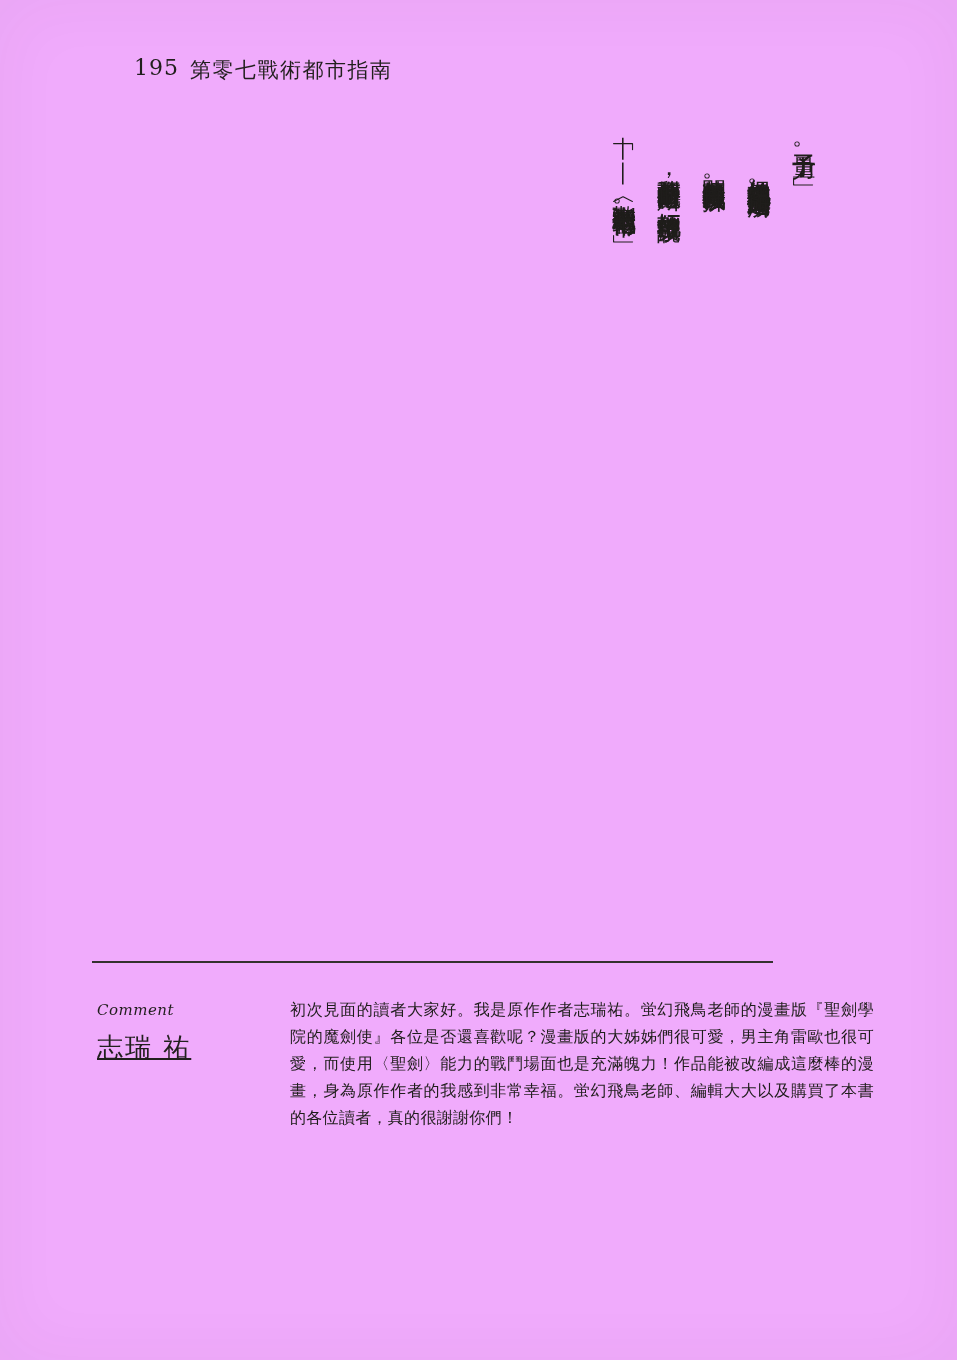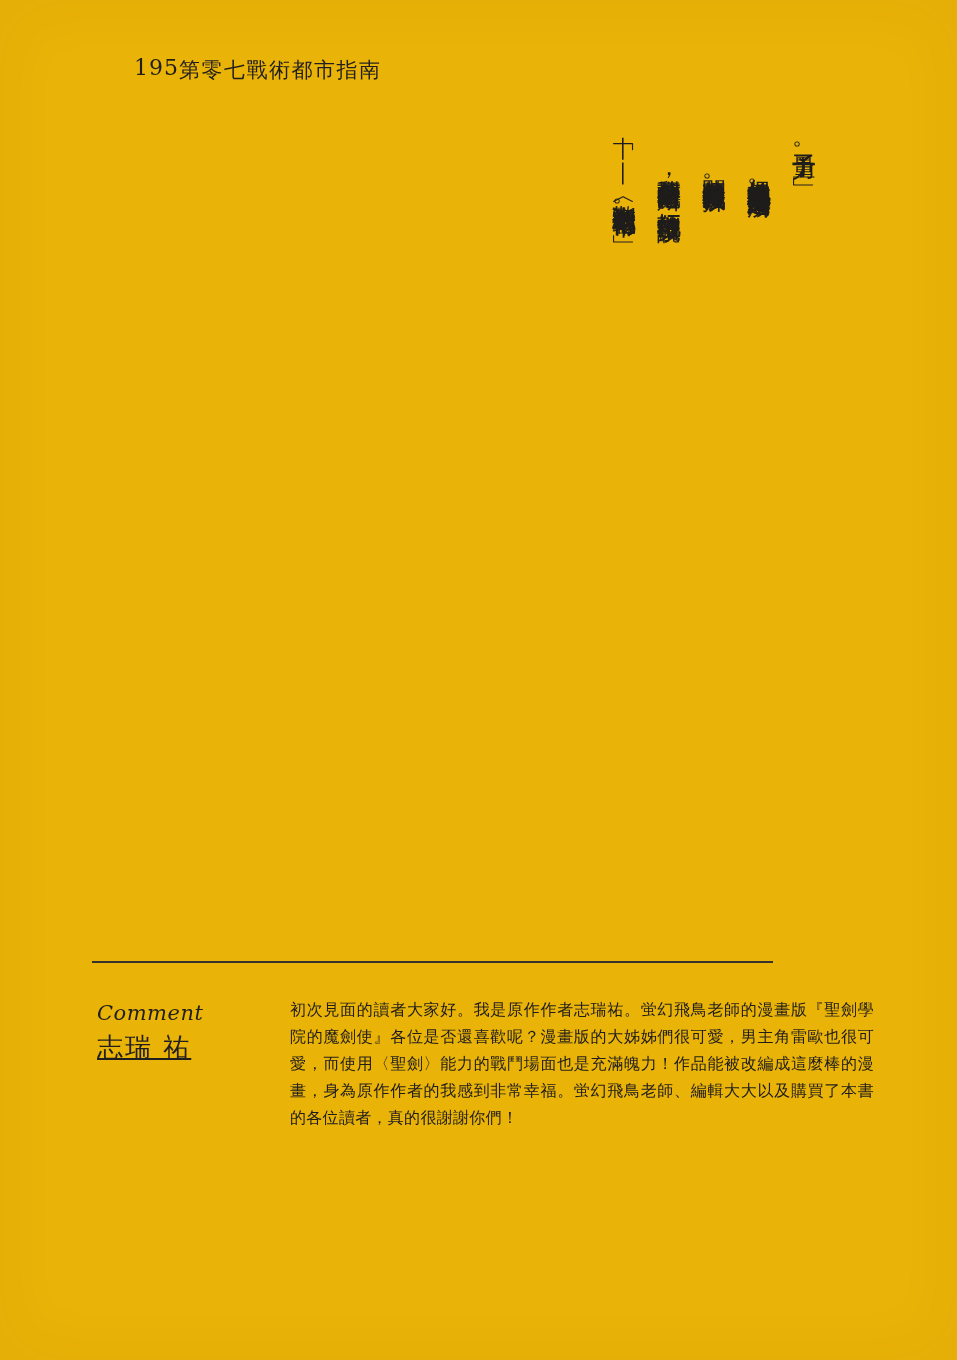--- a/index.html
+++ b/index.html
@@ -10,37 +10,37 @@
     background: #fcfcfa;
     font-family: "DejaVu Serif", "Liberation Serif", serif;
     color: #211f1d;
     overflow: hidden;
   }
 
   .page {
     position: relative;
     width: 957px;
     height: 1360px;
-    background: #eab308;
+    background: #f0abfc;
     box-shadow: inset 0 0 70px rgba(60,55,45,0.045);
   }
 
   
   .running-head { position: absolute; top: 0; left: 0; }
   .page-number {
     position: absolute;
     left: 134px;
     top: 55px;
     font-size: 22px;
     letter-spacing: 1px;
     white-space: nowrap;
   }
   .book-title {
     position: absolute;
-    left: 179px;
+    left: 190px;
     top: 56px;
     font-size: 21px;
     letter-spacing: 1.5px;
     white-space: nowrap;
   }
 
   
   .vertical-text {
     position: absolute;
     top: 136px;
@@ -65,21 +65,21 @@
     height: 2px;
     background: #35322f;
     border: none;
   }
 
   
   .comment-label {
     position: absolute;
     left: 97px;
     top: 1001px;
-    font-size: 21px;
+    font-size: 15px;
     font-style: italic;
     letter-spacing: 0.5px;
     white-space: nowrap;
   }
   .author-name {
     position: absolute;
     left: 97px;
     top: 1030px;
     font-size: 26px;
     letter-spacing: 2px;

